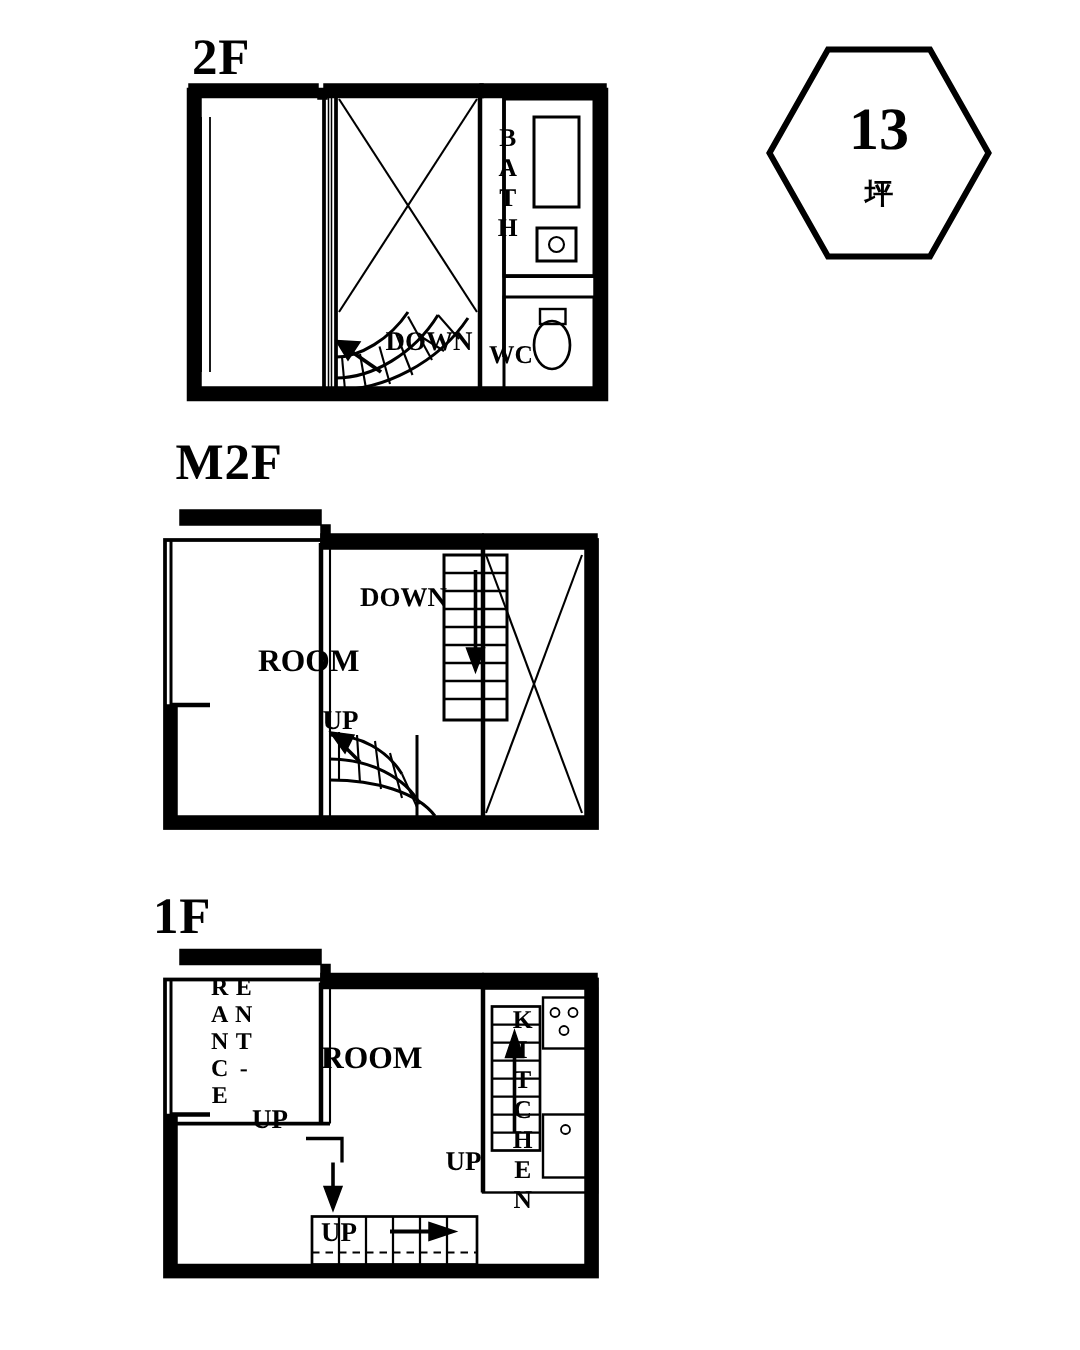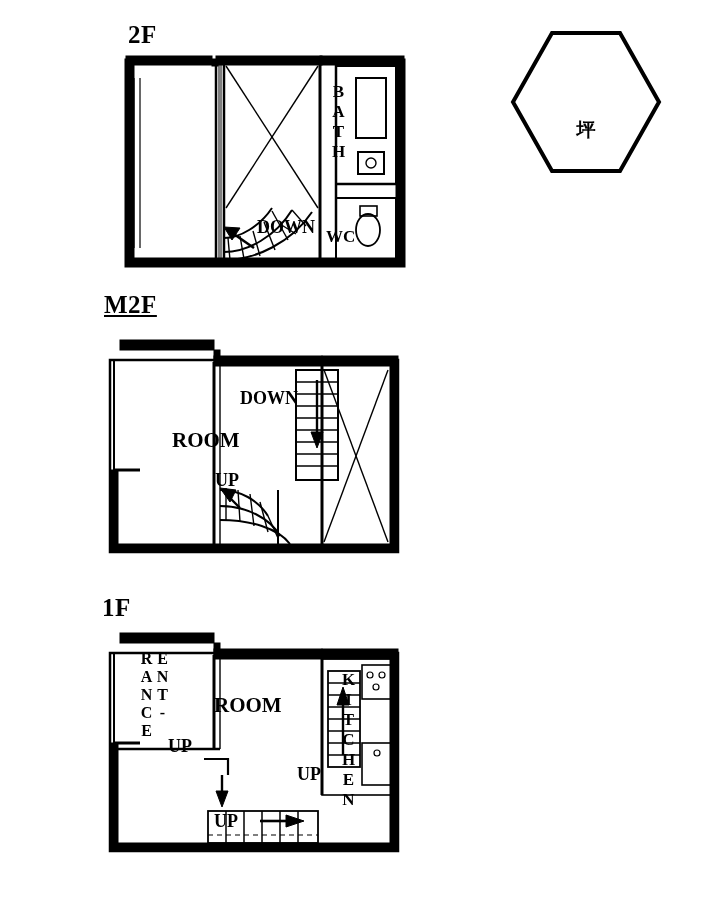--- a/index.html
+++ b/index.html
@@ -18,21 +18,21 @@
   #sheet {
     position: absolute;
     left: 0; top: 0;
     width: 720px;
     height: 900px;
   }
   .floor-label {
     position: absolute;
     font-family: "Liberation Serif", serif;
     font-weight: bold;
-    font-size: 25px;
+    font-size: 34px;
     letter-spacing: 0.5px;
     line-height: 1;
   }
   .badge-wrap {
     position: absolute;
     left: 508px;
     top: 28px;
     width: 156px;
     height: 148px;
   }
@@ -75,20 +75,21 @@
 </style>
 </head>
 <body>
 
 <div id="sheet">
 
   <div class="badge-wrap">
     <svg width="156" height="148" viewBox="0 0 156 148">
       <polygon points="44,5 112,5 151,74 112,143 44,143 5,74" fill="#ffffff" stroke="#000000" stroke-width="4"></polygon>
     </svg>
+    <div class="badge-num">13</div>
     <div class="badge-unit">坪</div>
   </div>
 
   <div class="floor-label" style="left:128px; top:22px;">2F</div>
 
   <svg width="300" height="230" viewBox="0 0 300 230" style="position:absolute; left:120px; top:48px;">
     <g fill="none" stroke="#000000">
 
       <rect x="6" y="12" width="278" height="206" fill="#ffffff" stroke="#000000" stroke-width="3"></rect>
 
@@ -143,21 +144,21 @@
 
       <line x1="99" y1="16" x2="99" y2="212" stroke-width="1"></line>
       <line x1="101" y1="16" x2="101" y2="212" stroke-width="1"></line>
     </g>
   </svg>
 
   <div class="plan-text vert" style="left:330px; top:82px; font-size:17px;">BATH</div>
   <div class="plan-text" style="left:257px; top:218px; font-size:18px;">DOWN</div>
   <div class="plan-text" style="left:326px; top:228px; font-size:17px;">WC</div>
 
-  <div class="floor-label" style="left:104px; top:292px;text-decoration:underline;">M2F</div>
+  <div class="floor-label" style="left:117px; top:292px;">M2F</div>
 
   <svg width="310" height="225" viewBox="0 0 310 225" style="position:absolute; left:100px; top:330px;">
     <g fill="none" stroke="#000000">
 
       <rect x="10" y="30" width="288" height="192" fill="#ffffff" stroke="#000000" stroke-width="2.5"></rect>
 
       <rect x="20" y="10" width="94" height="10" fill="#000000"></rect>
       <rect x="114" y="20" width="6" height="12" fill="#000000"></rect>
       <rect x="114" y="26" width="108" height="10" fill="#000000"></rect>
       <rect x="222" y="26" width="76" height="10" fill="#000000"></rect>

